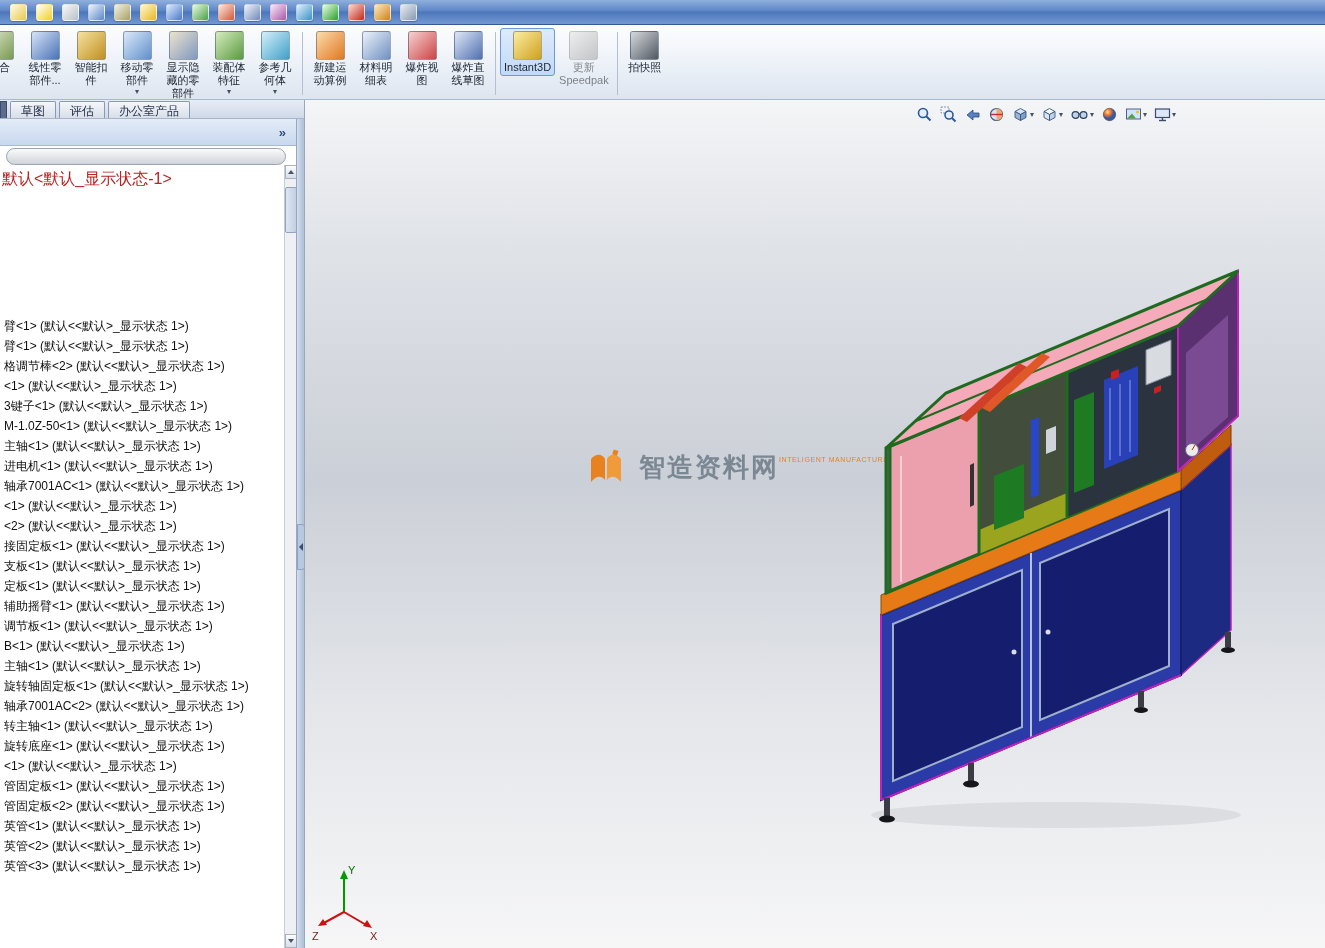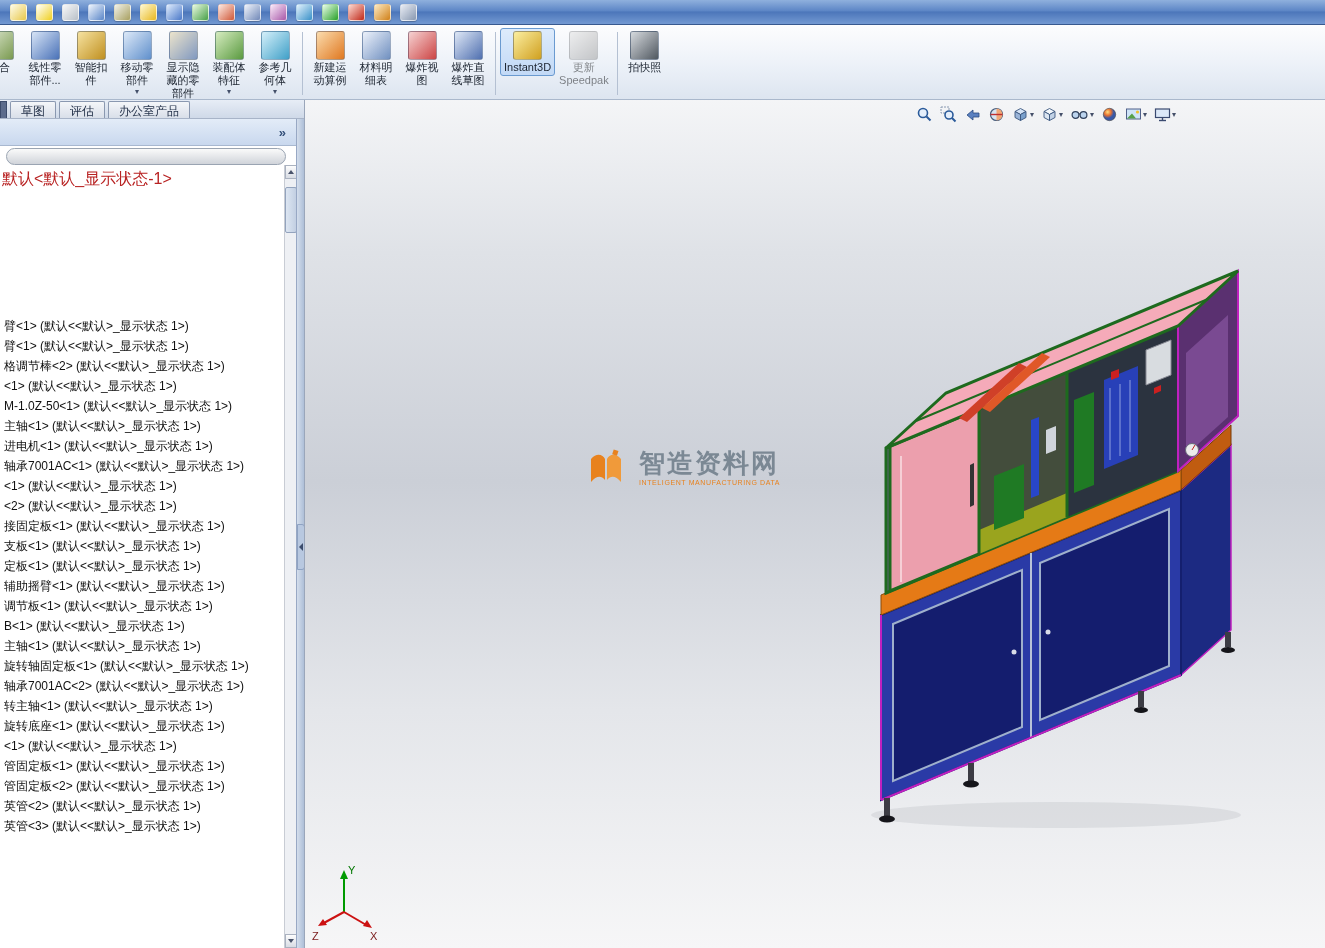--- a/index.html
+++ b/index.html
@@ -106,21 +106,21 @@
     background:linear-gradient(180deg,#f4f5f7 0%,#dfe2e7 18%,#cbcfd7 45%,#e4e6ea 72%,#f6f6f7 100%);
     border-left:1px solid #9aa6ba; cursor:crosshair; }
 
   
   .viewbar { position:absolute; left:915px; top:103px; height:22px; display:flex; align-items:center; gap:5px; z-index:12; }
   .vt-btn { display:flex; align-items:center; gap:1px; padding:1px; border-radius:2px; cursor:pointer; }
   .vt-caret { font-size:8px; color:#45506a; }
 
   
   .watermark { position:absolute; left:583px; top:446px; display:flex; align-items:center; gap:10px; z-index:3; }
-  .wm-text { display:flex; flex-direction:column; }
+  .wm-text { display:flex; flex-direction:row; }
   .wm-title { font-size:26px; font-weight:bold; color:#7b8894; letter-spacing:2px; line-height:1.05; }
   .wm-sub { font-size:7px; color:#e8821e; letter-spacing:.6px; margin-top:2px; }
 
   .model-svg { position:absolute; left:856px; top:260px; z-index:5; cursor:move; }
   .triad-svg { position:absolute; left:310px; top:862px; z-index:6; }
 </style>
 </head>
 <body>
 
 <div class="app">
@@ -233,40 +233,42 @@
       <span class="expand-chevron">»</span>
     </div>
     <div class="capsule"></div>
     <div class="config-label">默认&lt;默认_显示状态-1&gt;</div>
 
     <div class="tree">
       <div class="tree-item">臂&lt;1&gt; (默认&lt;&lt;默认&gt;_显示状态 1&gt;)</div>
       <div class="tree-item">臂&lt;1&gt; (默认&lt;&lt;默认&gt;_显示状态 1&gt;)</div>
       <div class="tree-item">格调节棒&lt;2&gt; (默认&lt;&lt;默认&gt;_显示状态 1&gt;)</div>
       <div class="tree-item">&lt;1&gt; (默认&lt;&lt;默认&gt;_显示状态 1&gt;)</div>
+      <div class="tree-item">3键子&lt;1&gt; (默认&lt;&lt;默认&gt;_显示状态 1&gt;)</div>
       <div class="tree-item">M-1.0Z-50&lt;1&gt; (默认&lt;&lt;默认&gt;_显示状态 1&gt;)</div>
       <div class="tree-item">主轴&lt;1&gt; (默认&lt;&lt;默认&gt;_显示状态 1&gt;)</div>
       <div class="tree-item">进电机&lt;1&gt; (默认&lt;&lt;默认&gt;_显示状态 1&gt;)</div>
       <div class="tree-item">轴承7001AC&lt;1&gt; (默认&lt;&lt;默认&gt;_显示状态 1&gt;)</div>
       <div class="tree-item">&lt;1&gt; (默认&lt;&lt;默认&gt;_显示状态 1&gt;)</div>
       <div class="tree-item">&lt;2&gt; (默认&lt;&lt;默认&gt;_显示状态 1&gt;)</div>
       <div class="tree-item">接固定板&lt;1&gt; (默认&lt;&lt;默认&gt;_显示状态 1&gt;)</div>
       <div class="tree-item">支板&lt;1&gt; (默认&lt;&lt;默认&gt;_显示状态 1&gt;)</div>
       <div class="tree-item">定板&lt;1&gt; (默认&lt;&lt;默认&gt;_显示状态 1&gt;)</div>
       <div class="tree-item">辅助摇臂&lt;1&gt; (默认&lt;&lt;默认&gt;_显示状态 1&gt;)</div>
       <div class="tree-item">调节板&lt;1&gt; (默认&lt;&lt;默认&gt;_显示状态 1&gt;)</div>
       <div class="tree-item">B&lt;1&gt; (默认&lt;&lt;默认&gt;_显示状态 1&gt;)</div>
       <div class="tree-item">主轴&lt;1&gt; (默认&lt;&lt;默认&gt;_显示状态 1&gt;)</div>
       <div class="tree-item">旋转轴固定板&lt;1&gt; (默认&lt;&lt;默认&gt;_显示状态 1&gt;)</div>
       <div class="tree-item">轴承7001AC&lt;2&gt; (默认&lt;&lt;默认&gt;_显示状态 1&gt;)</div>
       <div class="tree-item">转主轴&lt;1&gt; (默认&lt;&lt;默认&gt;_显示状态 1&gt;)</div>
       <div class="tree-item">旋转底座&lt;1&gt; (默认&lt;&lt;默认&gt;_显示状态 1&gt;)</div>
       <div class="tree-item">&lt;1&gt; (默认&lt;&lt;默认&gt;_显示状态 1&gt;)</div>
       <div class="tree-item">管固定板&lt;1&gt; (默认&lt;&lt;默认&gt;_显示状态 1&gt;)</div>
       <div class="tree-item">管固定板&lt;2&gt; (默认&lt;&lt;默认&gt;_显示状态 1&gt;)</div>
+      <div class="tree-item">英管&lt;1&gt; (默认&lt;&lt;默认&gt;_显示状态 1&gt;)</div>
       <div class="tree-item">英管&lt;2&gt; (默认&lt;&lt;默认&gt;_显示状态 1&gt;)</div>
       <div class="tree-item">英管&lt;3&gt; (默认&lt;&lt;默认&gt;_显示状态 1&gt;)</div>
     </div>
 
     <div class="vscroll">
       <div class="sb-btn sb-up">
           <div class="sb-arrow"></div>
         </div>
       <div class="sb-thumb"></div>
       <div class="sb-btn sb-down">

